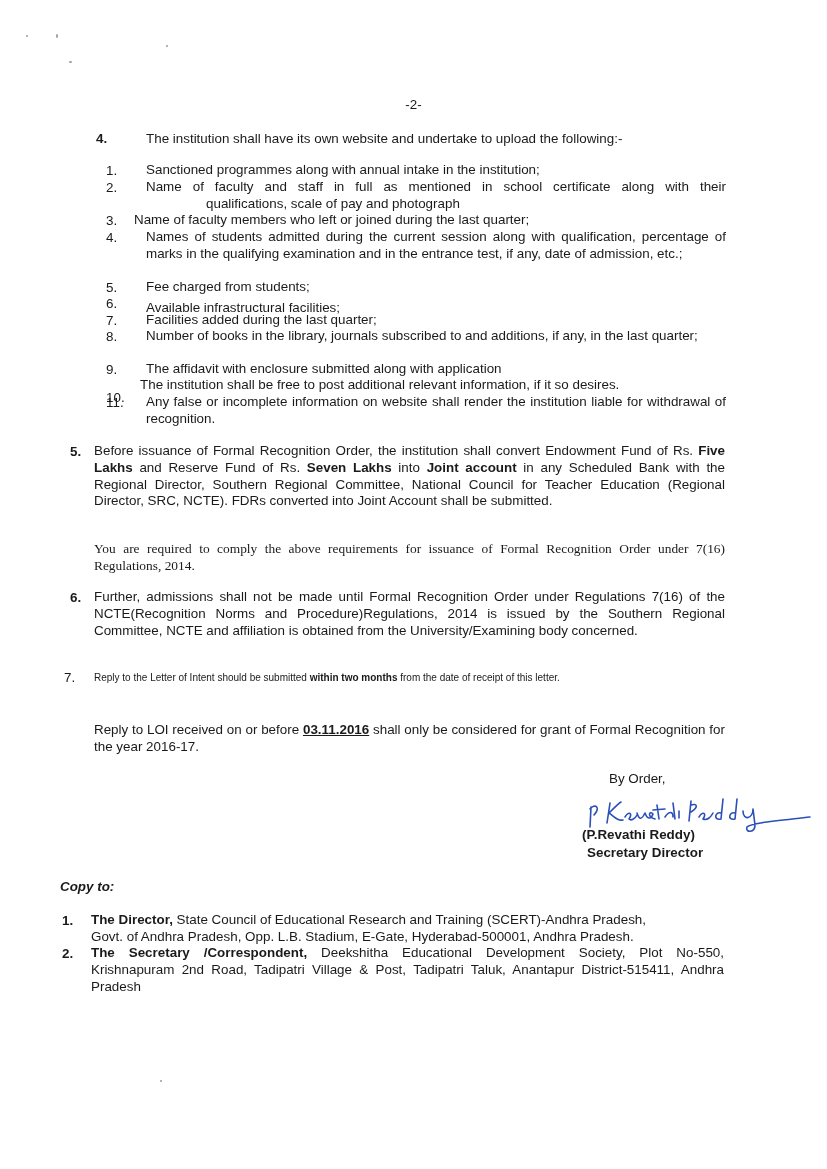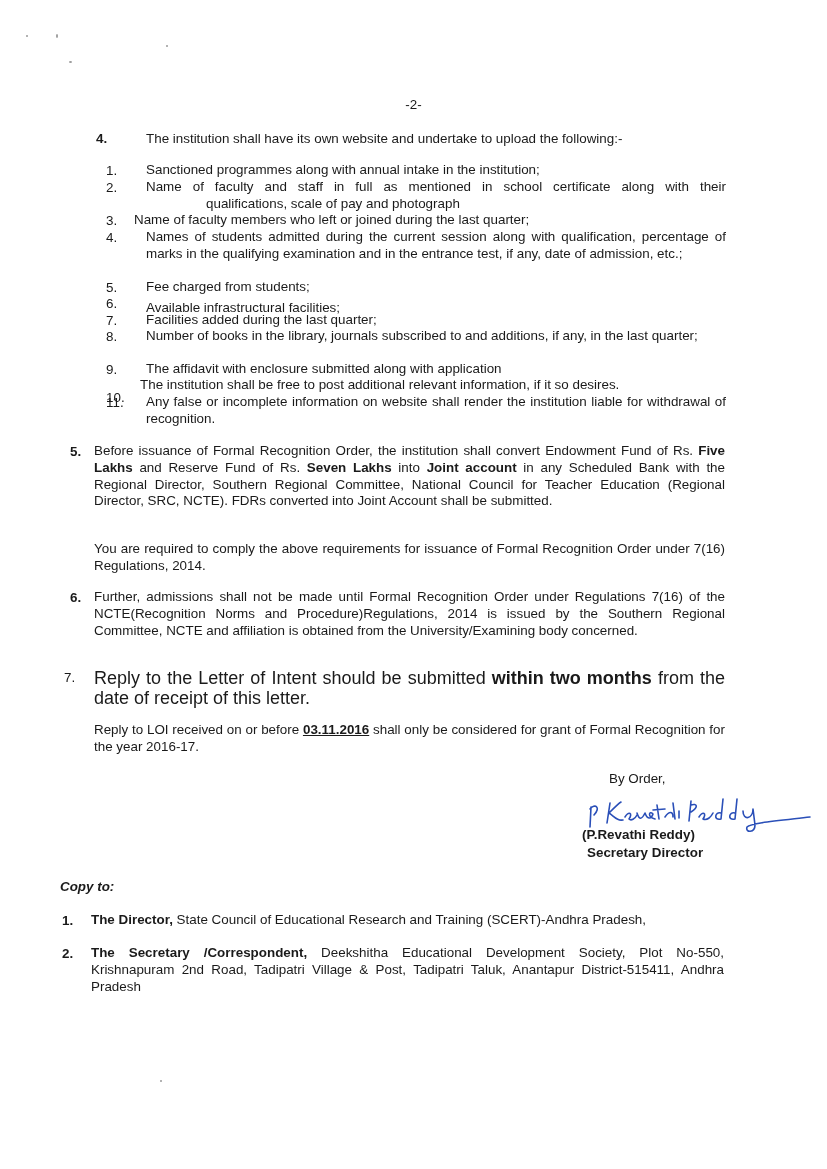--- a/index.html
+++ b/index.html
@@ -62,31 +62,31 @@
     <div class="txt" style="left:140px;top:377px;width:580px;">The institution shall be free to post additional relevant information, if it so desires.</div>
 
     <div class="abs" style="left:106px;top:395px;">11.</div>
     <div class="txt last-left" style="left:146px;top:394px;width:580px;">Any false or incomplete information on website shall render the institution liable for withdrawal of recognition.</div>
   </div>
 </div>
 
 <div>
   <div class="abs bold" style="left:70px;top:444px;">5.</div>
   <div class="txt last-left" style="left:94px;top:443px;width:631px;"><span>Before issuance of Formal Recognition Order, the institution shall convert Endowment Fund of Rs. </span><span class="bold">Five Lakhs</span><span> and Reserve Fund of Rs. </span><span class="bold">Seven Lakhs</span><span> into </span><span class="bold">Joint account</span><span> in any Scheduled Bank with the Regional Director, Southern Regional Committee, National Council for Teacher Education (Regional Director, SRC, NCTE).  FDRs converted into Joint Account shall be submitted.</span></div>
-  <div class="txt last-left" style="left:94px;top:541px;width:631px;">You are required to comply the above requirements for issuance of Formal Recognition Order under 7(16) Regulations, 2014.</div>
+  <div class="txt last-left" style="left:94px;top:541px;width:631px;font-family:Liberation Serif, serif;">You are required to comply the above requirements for issuance of Formal Recognition Order under 7(16) Regulations, 2014.</div>
 </div>
 
 <div>
   <div class="abs bold" style="left:70px;top:590px;">6.</div>
   <div class="txt last-left" style="left:94px;top:589px;width:631px;">Further, admissions shall not be made until Formal Recognition Order under Regulations 7(16) of the NCTE(Recognition Norms and Procedure)Regulations, 2014 is issued by the Southern Regional Committee, NCTE and affiliation is obtained from the University/Examining body concerned.</div>
 </div>
 
 <div>
   <div class="abs" style="left:64px;top:670px;">7.</div>
-  <div class="txt last-left" style="left:94px;top:668px;width:631px;line-height:20px;font-size:18px;"><span>Reply to the Letter of Intent should be submitted </span><span class="bold">within two months</span><span> from the date of receipt of this letter.</span></div>
+  <div class="txt last-left" style="left:94px;top:668px;width:631px;line-height:20px;font-size:10px;"><span>Reply to the Letter of Intent should be submitted </span><span class="bold">within two months</span><span> from the date of receipt of this letter.</span></div>
   <div class="txt last-left" style="left:94px;top:722px;width:631px;"><span>Reply to LOI received on or before </span><span class="u">03.11.2016</span><span> shall only be considered for grant of Formal Recognition for the year 2016-17.</span></div>
 </div>
 
 <div>
   <div class="abs" style="left:609px;top:771px;">By Order,</div>
   <svg class="sig" viewBox="0 0 230 45">
     <g fill="none" stroke="#2a4fb8" stroke-width="1.6" stroke-linecap="round" stroke-linejoin="round">
       <path d="M6 14 L5 34 M5 16 C10 10 16 14 9 22"></path>
       <path d="M25 10 L22 30 M24 20 C30 14 34 10 36 9 M24 20 C30 24 32 28 38 27"></path>
       <path d="M40 24 C44 18 48 20 44 26 C46 28 50 26 52 22"></path>
@@ -101,17 +101,17 @@
     </g>
   </svg>
   <div class="abs bold" style="left:582px;top:827px;">(P.Revathi Reddy)</div>
   <div class="abs bold" style="left:587px;top:845px;">Secretary Director</div>
 </div>
 
 <div>
   <div class="abs bold" style="left:60px;top:879px;font-style:italic;">Copy to:</div>
 
   <div class="abs bold" style="left:62px;top:913px;">1.</div>
-  <div class="abs" style="left:91px;top:912px;width:640px;line-height:16.8px;"><span class="bold">The Director,</span><span> State Council of Educational Research and Training (SCERT)-Andhra Pradesh,</span><br></div>
+  <div class="abs" style="left:91px;top:912px;width:640px;line-height:16.8px;"><span class="bold">The Director,</span><span> State Council of Educational Research and Training (SCERT)-Andhra Pradesh,</span><br><span>Govt. of Andhra Pradesh, Opp. L.B. Stadium, E-Gate, Hyderabad-500001, Andhra Pradesh.</span></div>
 
   <div class="abs bold" style="left:62px;top:946px;">2.</div>
   <div class="txt last-left" style="left:91px;top:945px;width:633px;"><span class="bold">The Secretary /Correspondent,</span><span> Deekshitha Educational Development Society,  Plot No-550, Krishnapuram 2nd Road, Tadipatri Village &amp; Post, Tadipatri Taluk, Anantapur District-515411, Andhra Pradesh</span></div>
 </div>
 
 </body></html>

